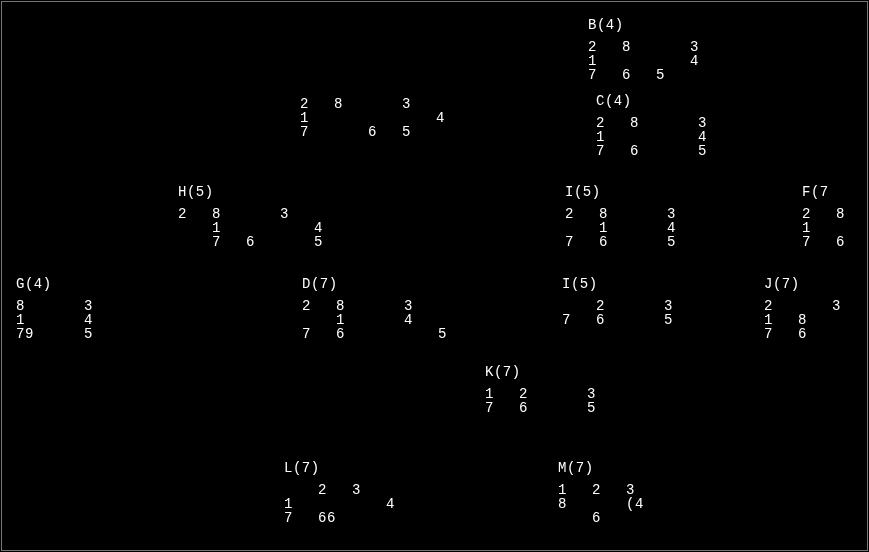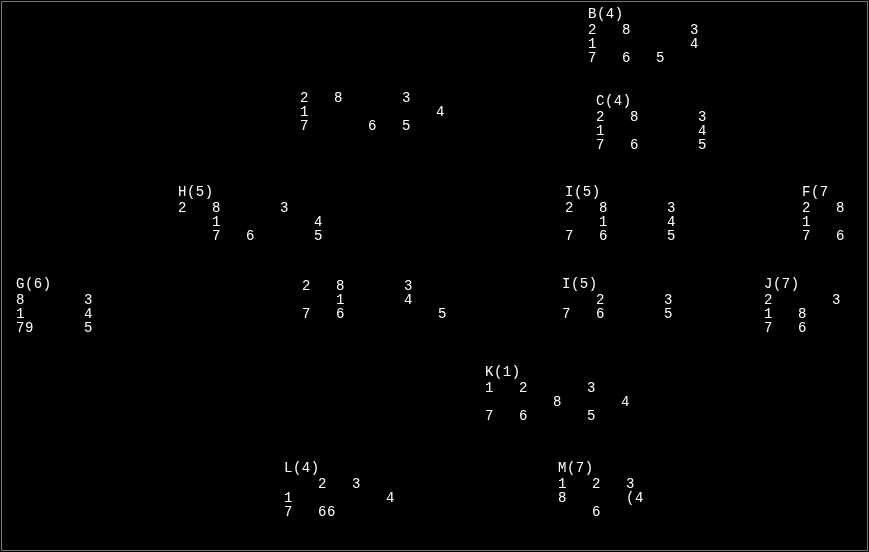--- a/index.html
+++ b/index.html
@@ -14,31 +14,31 @@
     color: #fff;
     font-size: 14px;
     line-height: 14px;
     letter-spacing: 0.5px;
     overflow: hidden;
   }
   .node {
     position: absolute;
   }
   .label { white-space: pre; }
-  .rows { margin-top: 2px; }
+  .rows { margin-top: 8px; }
   .row { white-space: pre; }
   .row span { display:inline-block; width: 34px; }
 </style>
 </head>
 <body>
 
 <div class="frame">
 
   <div class="node" style="left:14px;top:275px">
-    <div class="label">G(6)</div>
+    <div class="label">G(4)</div>
     <div class="rows">
       <div class="row"><span>8</span><span></span><span>3</span></div>
       <div class="row"><span>1</span><span></span><span>4</span></div>
       <div class="row"><span>79</span><span></span><span>5</span></div>
     </div>
   </div>
 
   <div class="node" style="left:176px;top:183px">
     <div class="label">H(5)</div>
     <div class="rows">
@@ -49,39 +49,40 @@
   </div>
 
   <div class="node" style="left:298px;top:87px">
     <div class="rows">
       <div class="row"><span>2</span><span>8</span><span></span><span>3</span></div>
       <div class="row"><span>1</span><span></span><span></span><span></span><span>4</span></div>
       <div class="row"><span>7</span><span></span><span>6</span><span>5</span></div>
     </div>
   </div>
 
-  <div class="node" style="left:586px;top:5px">
+  <div class="node" style="left:586px;top:16px">
     <div class="label">B(4)</div>
     <div class="rows">
       <div class="row"><span>2</span><span>8</span><span></span><span>3</span></div>
       <div class="row"><span>1</span><span></span><span></span><span>4</span></div>
       <div class="row"><span>7</span><span>6</span><span>5</span></div>
     </div>
   </div>
 
   <div class="node" style="left:594px;top:92px">
     <div class="label">C(4)</div>
     <div class="rows">
       <div class="row"><span>2</span><span>8</span><span></span><span>3</span></div>
       <div class="row"><span>1</span><span></span><span></span><span>4</span></div>
       <div class="row"><span>7</span><span>6</span><span></span><span>5</span></div>
     </div>
   </div>
 
   <div class="node" style="left:300px;top:275px">
+    <div class="label">D(7)</div>
     <div class="rows">
       <div class="row"><span>2</span><span>8</span><span></span><span>3</span></div>
       <div class="row"><span></span><span>1</span><span></span><span>4</span></div>
       <div class="row"><span>7</span><span>6</span><span></span><span></span><span>5</span></div>
     </div>
   </div>
 
   <div class="node" style="left:563px;top:183px">
     <div class="label">I(5)</div>
     <div class="rows">
@@ -120,30 +121,29 @@
   <div class="node" style="left:762px;top:275px">
     <div class="label">J(7)</div>
     <div class="rows">
       <div class="row"><span>2</span><span></span><span>3</span></div>
       <div class="row"><span>1</span><span>8</span><span></span><span></span></div>
       <div class="row"><span>7</span><span>6</span><span></span><span>5</span></div>
     </div>
   </div>
 
   <div class="node" style="left:483px;top:363px">
-    <div class="label">K(1)</div>
+    <div class="label">K(7)</div>
     <div class="rows">
       <div class="row"><span>1</span><span>2</span><span></span><span>3</span></div>
-      <div class="row"><span></span><span></span><span>8</span><span></span><span>4</span></div>
       <div class="row"><span>7</span><span>6</span><span></span><span>5</span></div>
     </div>
   </div>
 
   <div class="node" style="left:282px;top:459px">
-    <div class="label">L(4)</div>
+    <div class="label">L(7)</div>
     <div class="rows">
       <div class="row"><span></span><span>2</span><span>3</span></div>
       <div class="row"><span>1</span><span></span><span></span><span>4</span></div>
       <div class="row"><span>7</span><span>66</span><span></span></div>
     </div>
   </div>
 
   <div class="node" style="left:556px;top:459px">
     <div class="label">M(7)</div>
     <div class="rows">

